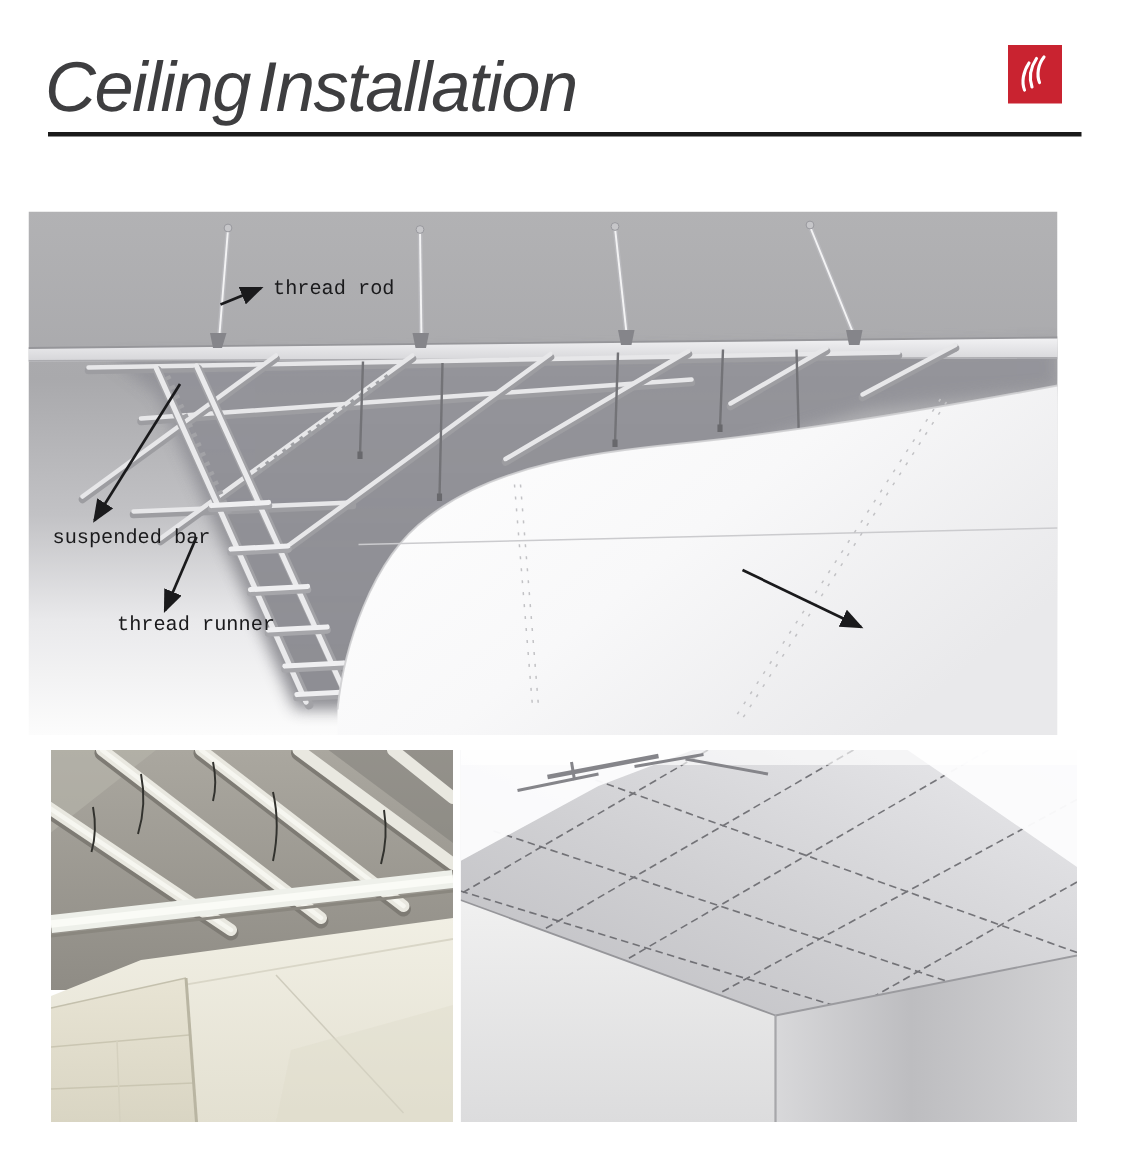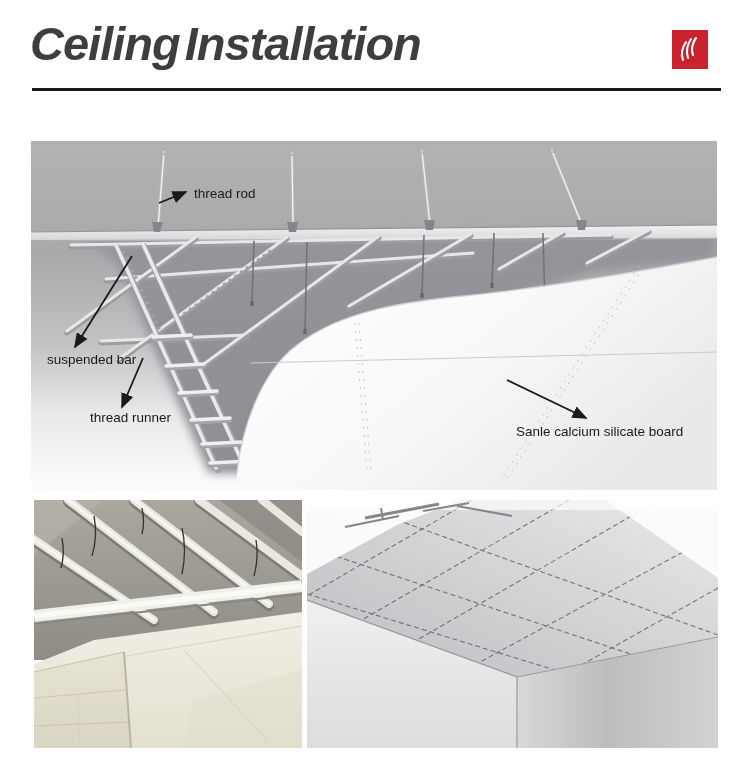--- a/index.html
+++ b/index.html
@@ -2,31 +2,31 @@
 <html><head>
 <meta charset="utf-8">
 <style>
   html,body { margin:0; padding:0; background:#ffffff; }
   .page {
     position:relative; width:750px; height:770px; background:#ffffff;
     overflow:hidden; font-family:"Liberation Sans", sans-serif;
   }
   
   .title {
-    position:absolute; left:30px; top:16px;
-    font-size:47px; font-weight:bold; font-style:italic;
+    position:absolute; left:30px; top:30px;
+    font-size:47px; font-weight:normal; font-style:italic;
     letter-spacing:-1px; word-spacing:-7px; color:#3e3e40; white-space:nowrap;
   }
   .divider { position:absolute; left:32px; top:88px; width:689px; height:3px; background:#1a1a1a; }
   .logo {
     position:absolute; left:672px; top:30px; width:36px; height:39px;
     background:#c92330; display:flex; align-items:center; justify-content:center;
   }
   
-  .diagram { position:absolute; left:31px; top:141px; width:686px; height:349px; }
+  .diagram { position:absolute; left:19px; top:141px; width:686px; height:349px;font-family:Liberation Mono, monospace; }
   .diagram > svg { position:absolute; left:0; top:0; }
   .dlabel { position:absolute; font-size:13.5px; color:#1a1a1c; white-space:nowrap; }
   #lbl-thread    { left:163px; top:45px;  }
   #lbl-suspended { left:16px;  top:211px; }
   #lbl-cross     { left:59px;  top:269px; }
   #lbl-board     { left:485px; top:283px; }
   
   .photo { position:absolute; overflow:hidden; }
   #photo-left  { left:34px;  top:500px; width:268px; height:248px; }
   #photo-right { left:307px; top:500px; width:411px; height:248px; }
@@ -192,21 +192,20 @@
         <line x1="128" y1="62" x2="155" y2="51" marker-end="url(#ah)"></line>
         <line x1="101" y1="115" x2="44" y2="206" marker-end="url(#ah)"></line>
         <line x1="112" y1="217" x2="91" y2="266" marker-end="url(#ah)"></line>
         <line x1="476" y1="239" x2="555" y2="277" marker-end="url(#ah)"></line>
       </g>
     </svg>
 
     <div class="dlabel" id="lbl-thread">thread rod</div>
     <div class="dlabel" id="lbl-suspended">suspended bar</div>
     <div class="dlabel" id="lbl-cross">thread runner</div>
-    <div class="dlabel" id="lbl-board">Sanle calcium silicate board</div>
   </div>
 
   <div class="photo" id="photo-left">
     <svg width="268" height="248" viewBox="0 0 268 248">
       <defs>
         <linearGradient id="pSlab" x1="0" y1="0" x2="0" y2="1">
           <stop offset="0" stop-color="#aaa79f"></stop>
             <stop offset="1" stop-color="#8f8c85"></stop>
         </linearGradient>
         <linearGradient id="pBoard" x1="0" y1="0" x2="0" y2="1">

